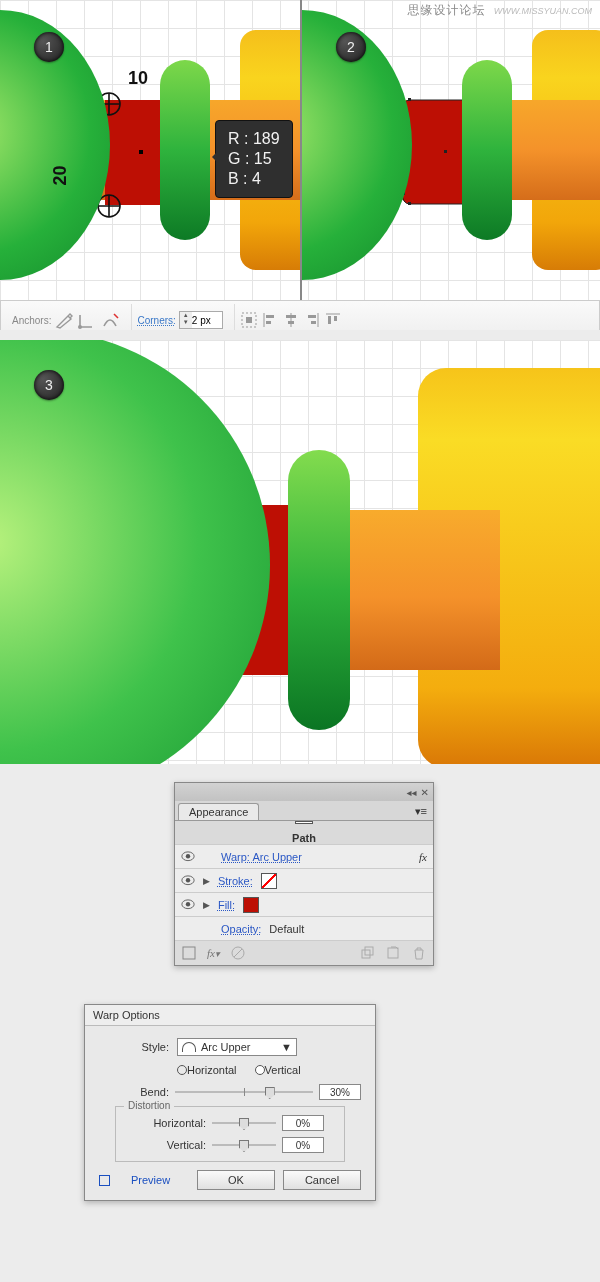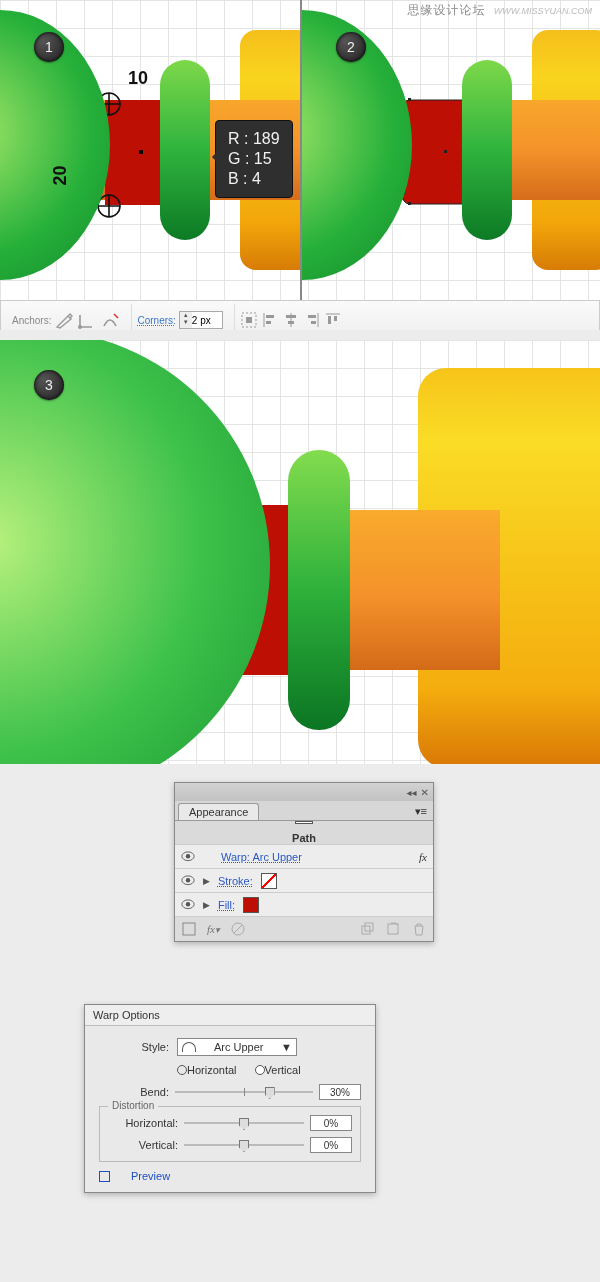--- a/index.html
+++ b/index.html
@@ -83,21 +83,21 @@
   .arc-ico { width:14px; height:10px; border:1px solid #555; border-bottom:none; border-radius: 8px 8px 0 0; }
   .radio { display:flex; align-items:center; }
   .radio .dot { width:10px; height:10px; border:1px solid #555; border-radius:50%; display:inline-flex; align-items:center; justify-content:center; }
   .radio .dot.sel::after { content:''; width:5px; height:5px; border-radius:50%; background:#333; }
   .slider-row { display:flex; align-items:center; gap:6px; margin-bottom:6px; }
   .slider { flex:1; height:14px; position:relative; }
   .slider::before { content:''; position:absolute; left:0; right:0; top:6px; height:2px; background:#bbb; }
   .slider .tick { position:absolute; top:3px; width:1px; height:8px; background:#888; left:50%; }
   .thumb { position:absolute; top:2px; width:10px; height:12px; background:#ddd; border:1px solid #777; clip-path: polygon(0 0,100% 0,100% 65%,50% 100%,0 65%); }
   .valbox { width:42px; height:16px; border:1px solid #888; background:#fff; font-size:10px; display:flex; align-items:center; justify-content:center; }
-  .fieldset { border:1px solid #bbb; padding:8px 8px 2px; margin:6px 0 8px; position:relative; }
+  .fieldset { border:1px solid #bbb; padding:8px 20px 2px; margin:6px 16px 8px; position:relative; }
   .fieldset .legend { position:absolute; top:-7px; left:8px; background:#e9e9e9; padding:0 4px; font-size:10px; color:#666; }
   .btnrow { display:flex; align-items:center; justify-content:space-between; margin-top:8px; }
   .chk { display:flex; align-items:center; gap:21px; color:#1a4fc0; }
   .chk .box { width:11px; height:11px; border:1px solid #1a4fc0; }
   .btn { width:78px; height:20px; border:1px solid #888; background:linear-gradient(#fafafa,#e0e0e0); font-size:11px; display:flex; align-items:center; justify-content:center; }
 </style>
 </head>
 <body>
 
 <div class="watermark">
@@ -251,20 +251,26 @@
     </div>
     <div class="ap-row">
       <svg class="eye" viewBox="0 0 16 12">
           <ellipse cx="8" cy="6" rx="7" ry="5" fill="none" stroke="#555"></ellipse>
           <circle cx="8" cy="6" r="2.5" fill="#555"></circle>
         </svg>
       <span class="tri">▶</span>
       <span class="link2">Fill:</span>
       <div class="sw-small" style="background:#bd0f04"></div>
     </div>
+    <div class="ap-row">
+      <span style="width:14px"></span>
+      <span style="width:10px"></span>
+      <span class="link2">Opacity:</span>
+      <span>Default</span>
+    </div>
     <div class="foot-row">
       <svg class="foot-ico" viewBox="0 0 16 16">
           <rect x="2" y="2" width="12" height="12" fill="none" stroke="#888"></rect>
         </svg>
       <span style="font-style:italic;font-family:serif">fx<small>▾</small></span>
       <svg class="foot-ico" viewBox="0 0 16 16">
           <circle cx="8" cy="8" r="6" fill="none" stroke="#aaa"></circle>
           <path d="M4 12 L12 4" stroke="#aaa"></path>
         </svg>
       <span style="flex:1"></span>
@@ -281,21 +287,21 @@
         </svg>
     </div>
   </div>
 
   <div class="panel warp" style="left:84px; top:240px; width:292px;">
     <div class="warp-title">Warp Options</div>
     <div class="warp-body">
       <div class="row">
         <span class="lbl">Style:</span>
         <div class="sel">
-          <span style="display:flex;align-items:center;gap:18px">
+          <span style="display:flex;align-items:center;gap:5px">
               <span class="arc-ico"></span>
               <span>Arc Upper</span>
             </span>
           <span>▼</span>
         </div>
       </div>
       <div class="row" style="margin-left:78px; gap:18px">
         <label class="radio">
             <span class="dot"></span>
             <span>Horizontal</span>
@@ -330,16 +336,20 @@
               <span class="thumb" style="left:50%;margin-left:-5px"></span>
             </div>
           <div class="valbox">0%</div>
         </div>
       </div>
       <div class="btnrow">
         <label class="chk">
             <span class="box"></span>
             <span>Preview</span>
           </label>
+        <div style="display:flex; gap:8px">
+          <div class="btn">OK</div>
+          <div class="btn">Cancel</div>
+        </div>
       </div>
     </div>
   </div>
 </div>
 
 </body></html>

